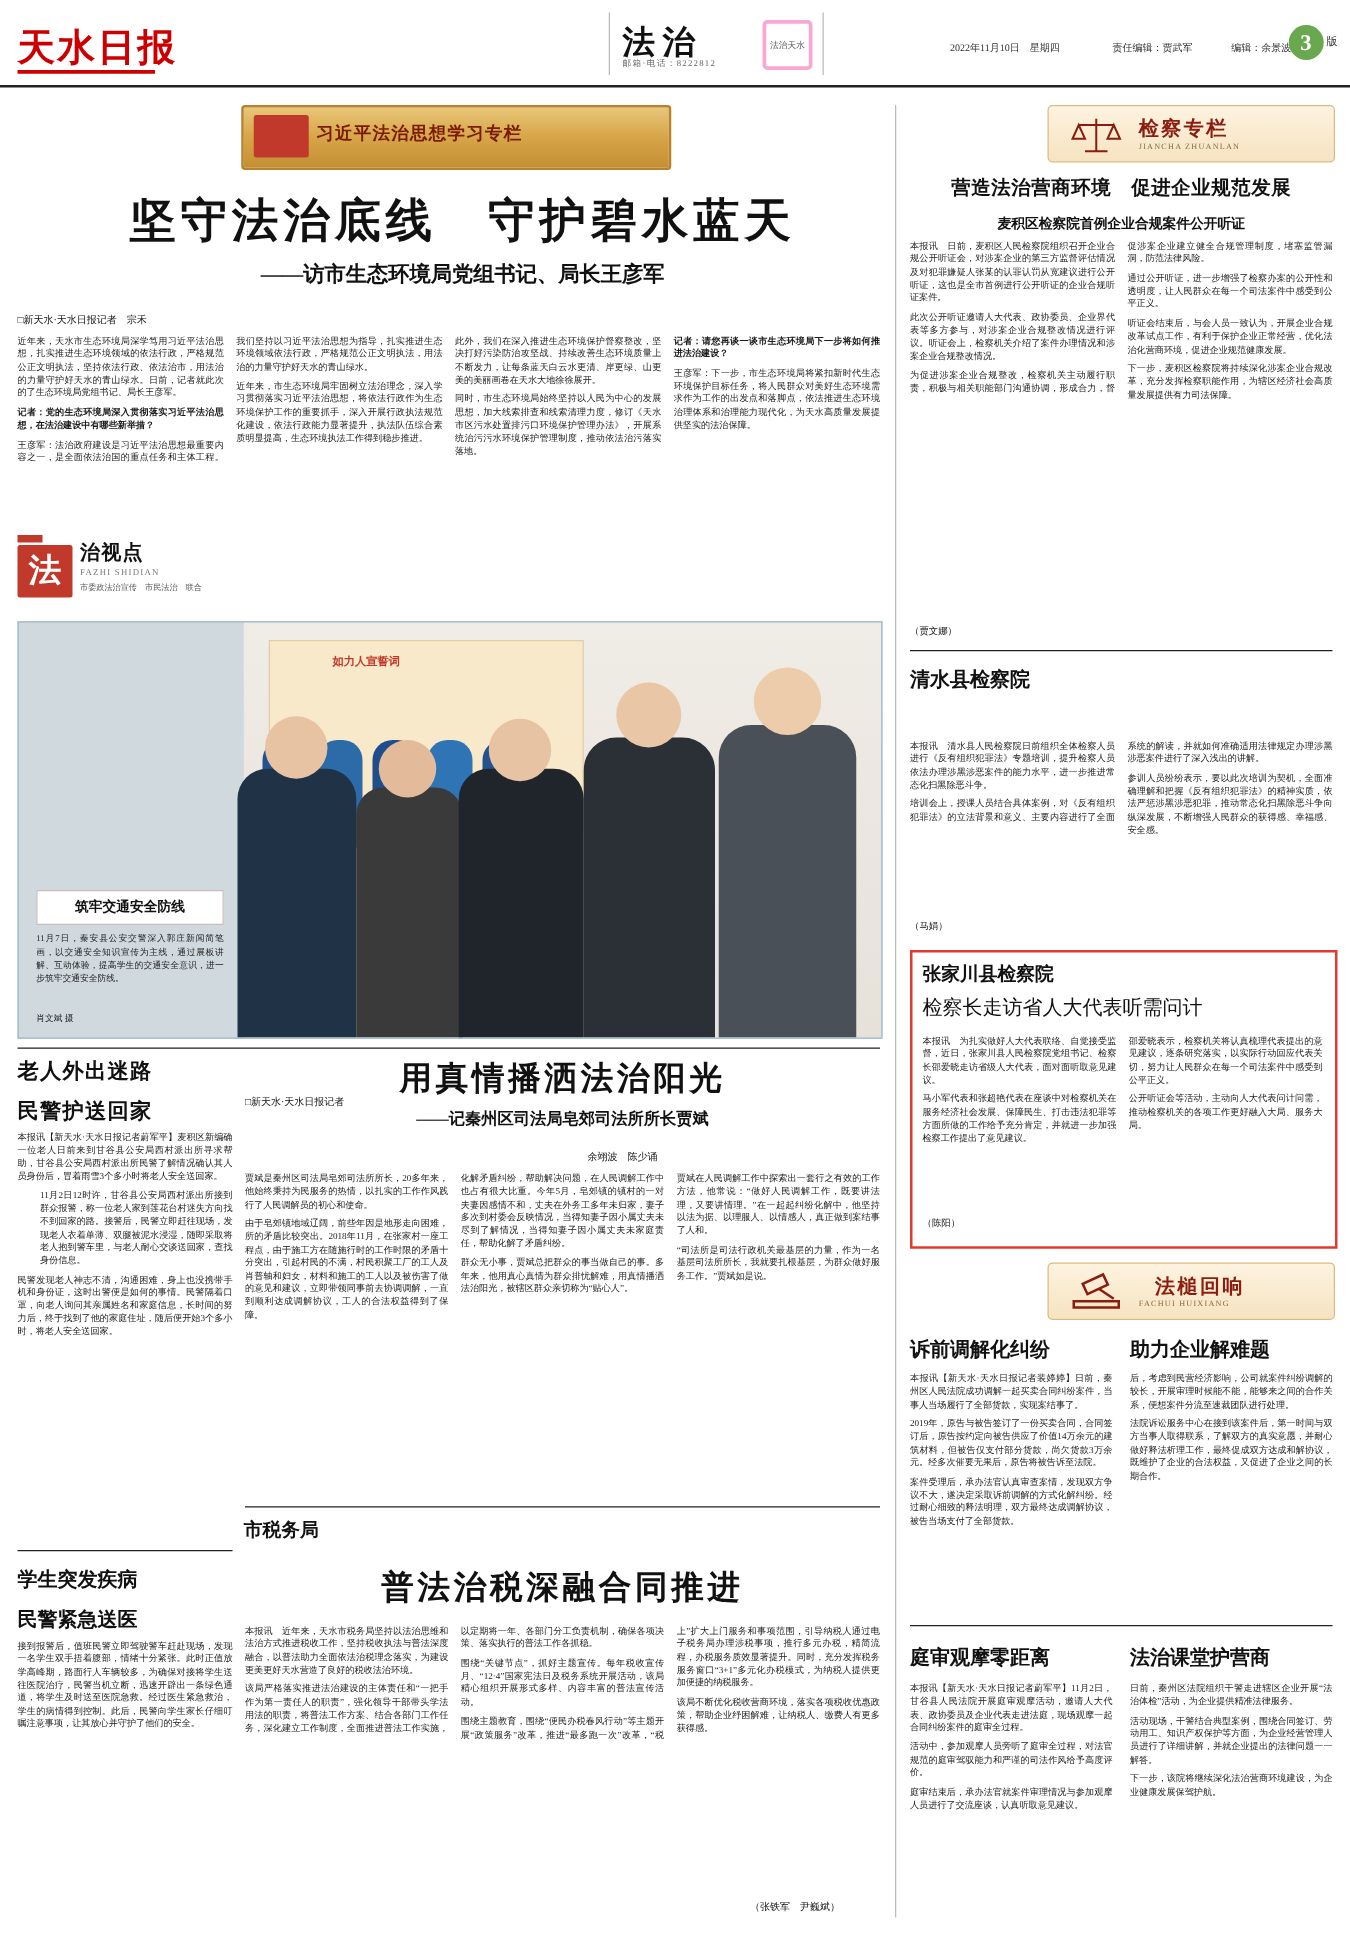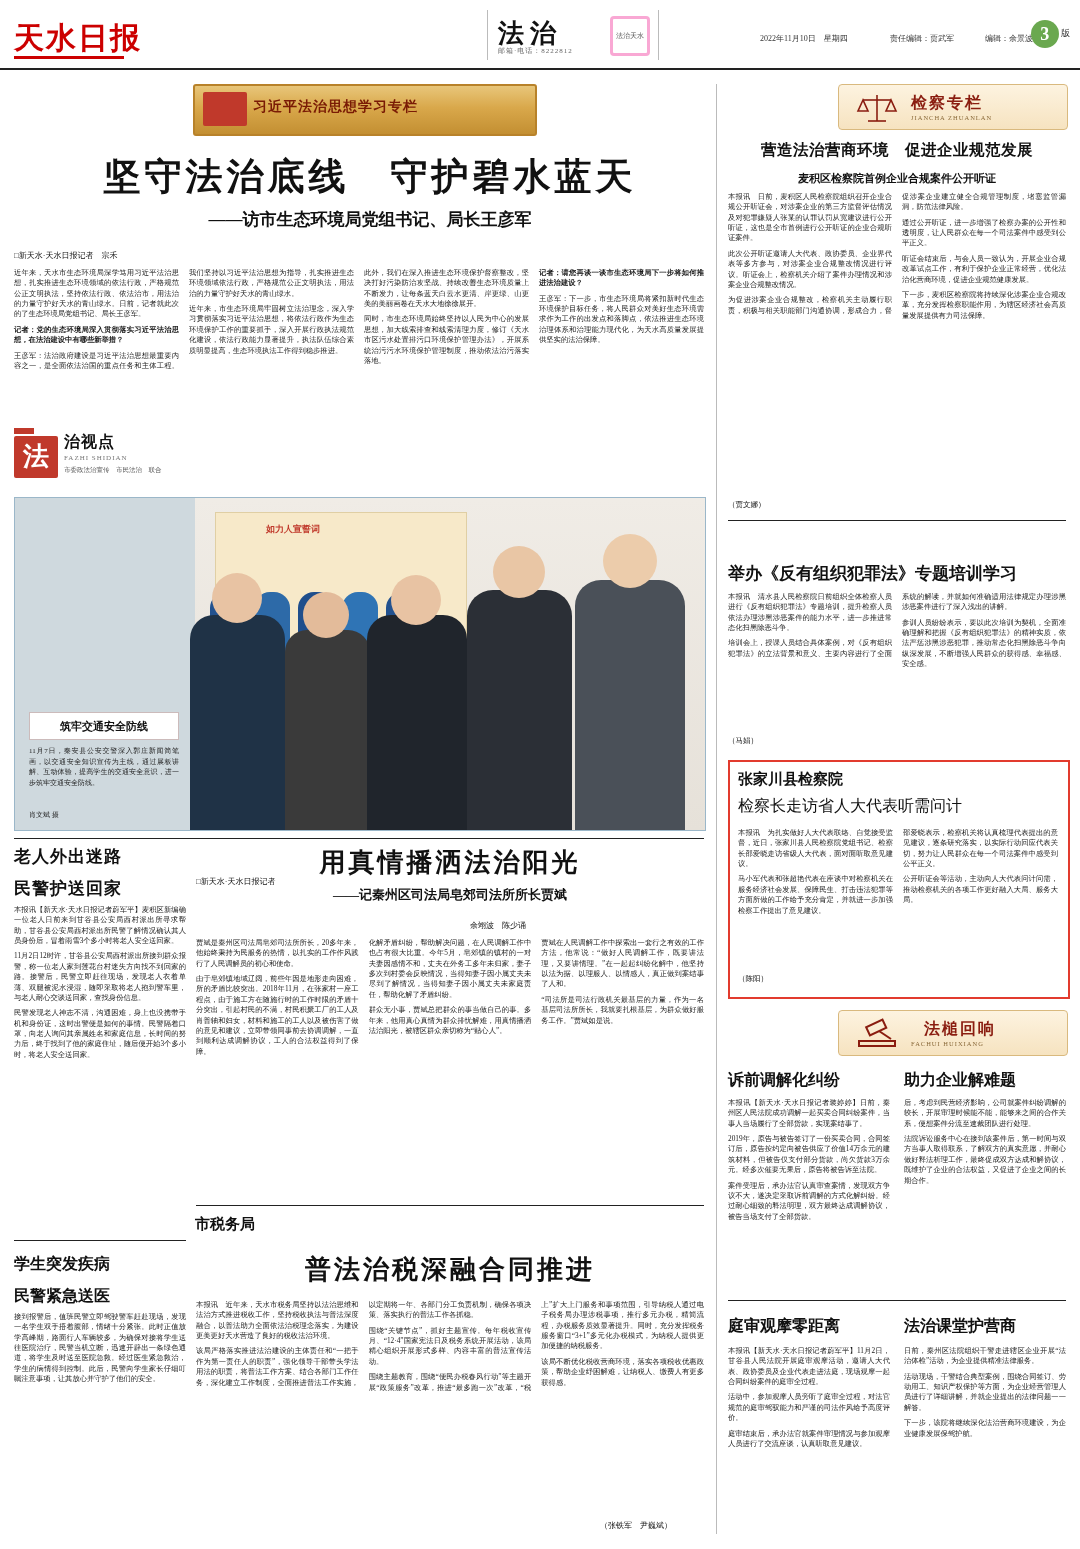--- a/index.html
+++ b/index.html
@@ -190,21 +190,21 @@
 
   <div class="mid-h1">老人外出迷路</div>
   <div class="mid-h2">民警护送回家</div>
   <div class="mid-title">用真情播洒法治阳光</div>
   <div class="mid-sub">——记秦州区司法局皂郊司法所所长贾斌</div>
   <div class="mid-byl">□新天水·天水日报记者</div>
   <div class="mid-byl2">余翊波　陈少诵</div>
 
   <div class="body-text" style="position:absolute;left:14px;top:905px;width:172px;">
     <p style="margin:0 0 5px 0">本报讯【新天水·天水日报记者蔚军平】麦积区新编确一位老人日前来到甘谷县公安局西村派出所寻求帮助，甘谷县公安局西村派出所民警了解情况确认其人员身份后，冒着雨雪3个多小时将老人安全送回家。</p>
-    <p style="margin:0 0 5px 0">11月2日12时许，甘谷县公安局西村派出所接到群众报警，称一位老人家到莲花台村迷失方向找不到回家的路。接警后，民警立即赶往现场，发现老人衣着单薄、双腿被泥水浸湿，随即采取将老人抱到警车里，与老人耐心交谈送回家，查找身份信息。</p>
+    <p style="margin:0 0 5px 18px">11月2日12时许，甘谷县公安局西村派出所接到群众报警，称一位老人家到莲花台村迷失方向找不到回家的路。接警后，民警立即赶往现场，发现老人衣着单薄、双腿被泥水浸湿，随即采取将老人抱到警车里，与老人耐心交谈送回家，查找身份信息。</p>
     <p style="margin:0 0 5px 0">民警发现老人神志不清，沟通困难，身上也没携带手机和身份证，这时出警便是如何的事情。民警隔着口罩，向老人询问其亲属姓名和家庭信息，长时间的努力后，终于找到了他的家庭住址，随后便开始3个多小时，将老人安全送回家。</p>
   </div>
 
   <div class="body-text three-col" style="position:absolute;left:196px;top:938px;width:508px;height:258px;">
     <p style="margin:0 0 5px 0">贾斌是秦州区司法局皂郊司法所所长，20多年来，他始终秉持为民服务的热情，以扎实的工作作风践行了人民调解员的初心和使命。</p>
     <p style="margin:0 0 5px 0">由于皂郊镇地域辽阔，前些年因是地形走向困难，所的矛盾比较突出。2018年11月，在张家村一座工程点，由于施工方在随施行时的工作时限的矛盾十分突出，引起村民的不满，村民积聚工厂的工人及肖普轴和妇女，材料和施工的工人以及被伤害了做的意见和建议，立即带领同事前去协调调解，一直到顺利达成调解协议，工人的合法权益得到了保障。</p>
     <p style="margin:16px 0 5px 0">化解矛盾纠纷，帮助解决问题，在人民调解工作中也占有很大比重。今年5月，皂郊镇的镇村的一对夫妻因感情不和，丈夫在外务工多年未归家，妻子多次到村委会反映情况，当得知妻子因小属丈夫未尽到了解情况，当得知妻子因小属丈夫未家庭责任，帮助化解了矛盾纠纷。</p>
     <p style="margin:0 0 5px 0">群众无小事，贾斌总把群众的事当做自己的事。多年来，他用真心真情为群众排忧解难，用真情播洒法治阳光，被辖区群众亲切称为“贴心人”。</p>
     <p style="margin:0 0 5px 0">贾斌在人民调解工作中探索出一套行之有效的工作方法，他常说：“做好人民调解工作，既要讲法理，又要讲情理。”在一起起纠纷化解中，他坚持以法为据、以理服人、以情感人，真正做到案结事了人和。</p>
     <p style="margin:0 0 5px 0">“司法所是司法行政机关最基层的力量，作为一名基层司法所所长，我就要扎根基层，为群众做好服务工作。”贾斌如是说。</p>
@@ -253,21 +253,21 @@
     <p style="margin:0 0 5px 0">此次公开听证邀请人大代表、政协委员、企业界代表等多方参与，对涉案企业合规整改情况进行评议。听证会上，检察机关介绍了案件办理情况和涉案企业合规整改情况。</p>
     <p style="margin:0 0 5px 0">为促进涉案企业合规整改，检察机关主动履行职责，积极与相关职能部门沟通协调，形成合力，督促涉案企业建立健全合规管理制度，堵塞监管漏洞，防范法律风险。</p>
     <p style="margin:0 0 5px 0">通过公开听证，进一步增强了检察办案的公开性和透明度，让人民群众在每一个司法案件中感受到公平正义。</p>
     <p style="margin:0 0 5px 0">听证会结束后，与会人员一致认为，开展企业合规改革试点工作，有利于保护企业正常经营，优化法治化营商环境，促进企业规范健康发展。</p>
     <p style="margin:0 0 5px 0">下一步，麦积区检察院将持续深化涉案企业合规改革，充分发挥检察职能作用，为辖区经济社会高质量发展提供有力司法保障。</p>
   </div>
   <div class="sig" style="position:absolute;left:728px;top:500px;width:338px;">（贾文娜）</div>
 
   <div class="hr" style="left:728px;top:520px;width:338px;"></div>
 
-  <div style="position:absolute;left:728px;top:562px;width:338px;font-size:17px;font-weight:bold;">举办《反有组织犯罪法》专题培训学习</div>
+  <div style="position:absolute;left:728px;top:534px;width:338px;font-size:16px;font-weight:bold;">清水县检察院</div>
   <div class="body-text two-col" style="position:absolute;left:728px;top:592px;width:338px;height:140px;">
     <p style="margin:0 0 5px 0">本报讯　清水县人民检察院日前组织全体检察人员进行《反有组织犯罪法》专题培训，提升检察人员依法办理涉黑涉恶案件的能力水平，进一步推进常态化扫黑除恶斗争。</p>
     <p style="margin:0 0 5px 0">培训会上，授课人员结合具体案例，对《反有组织犯罪法》的立法背景和意义、主要内容进行了全面系统的解读，并就如何准确适用法律规定办理涉黑涉恶案件进行了深入浅出的讲解。</p>
     <p style="margin:0 0 5px 0">参训人员纷纷表示，要以此次培训为契机，全面准确理解和把握《反有组织犯罪法》的精神实质，依法严惩涉黑涉恶犯罪，推动常态化扫黑除恶斗争向纵深发展，不断增强人民群众的获得感、幸福感、安全感。</p>
   </div>
   <div class="sig" style="position:absolute;left:728px;top:736px;width:338px;">（马娟）</div>
 
   <div class="redbox">
     <div style="position:absolute;left:8px;top:8px;font-size:15px;font-weight:bold;">张家川县检察院</div>
     <div style="position:absolute;left:8px;top:34px;width:320px;font-size:16px;font-weight:normal;">检察长走访省人大代表听需问计</div>

